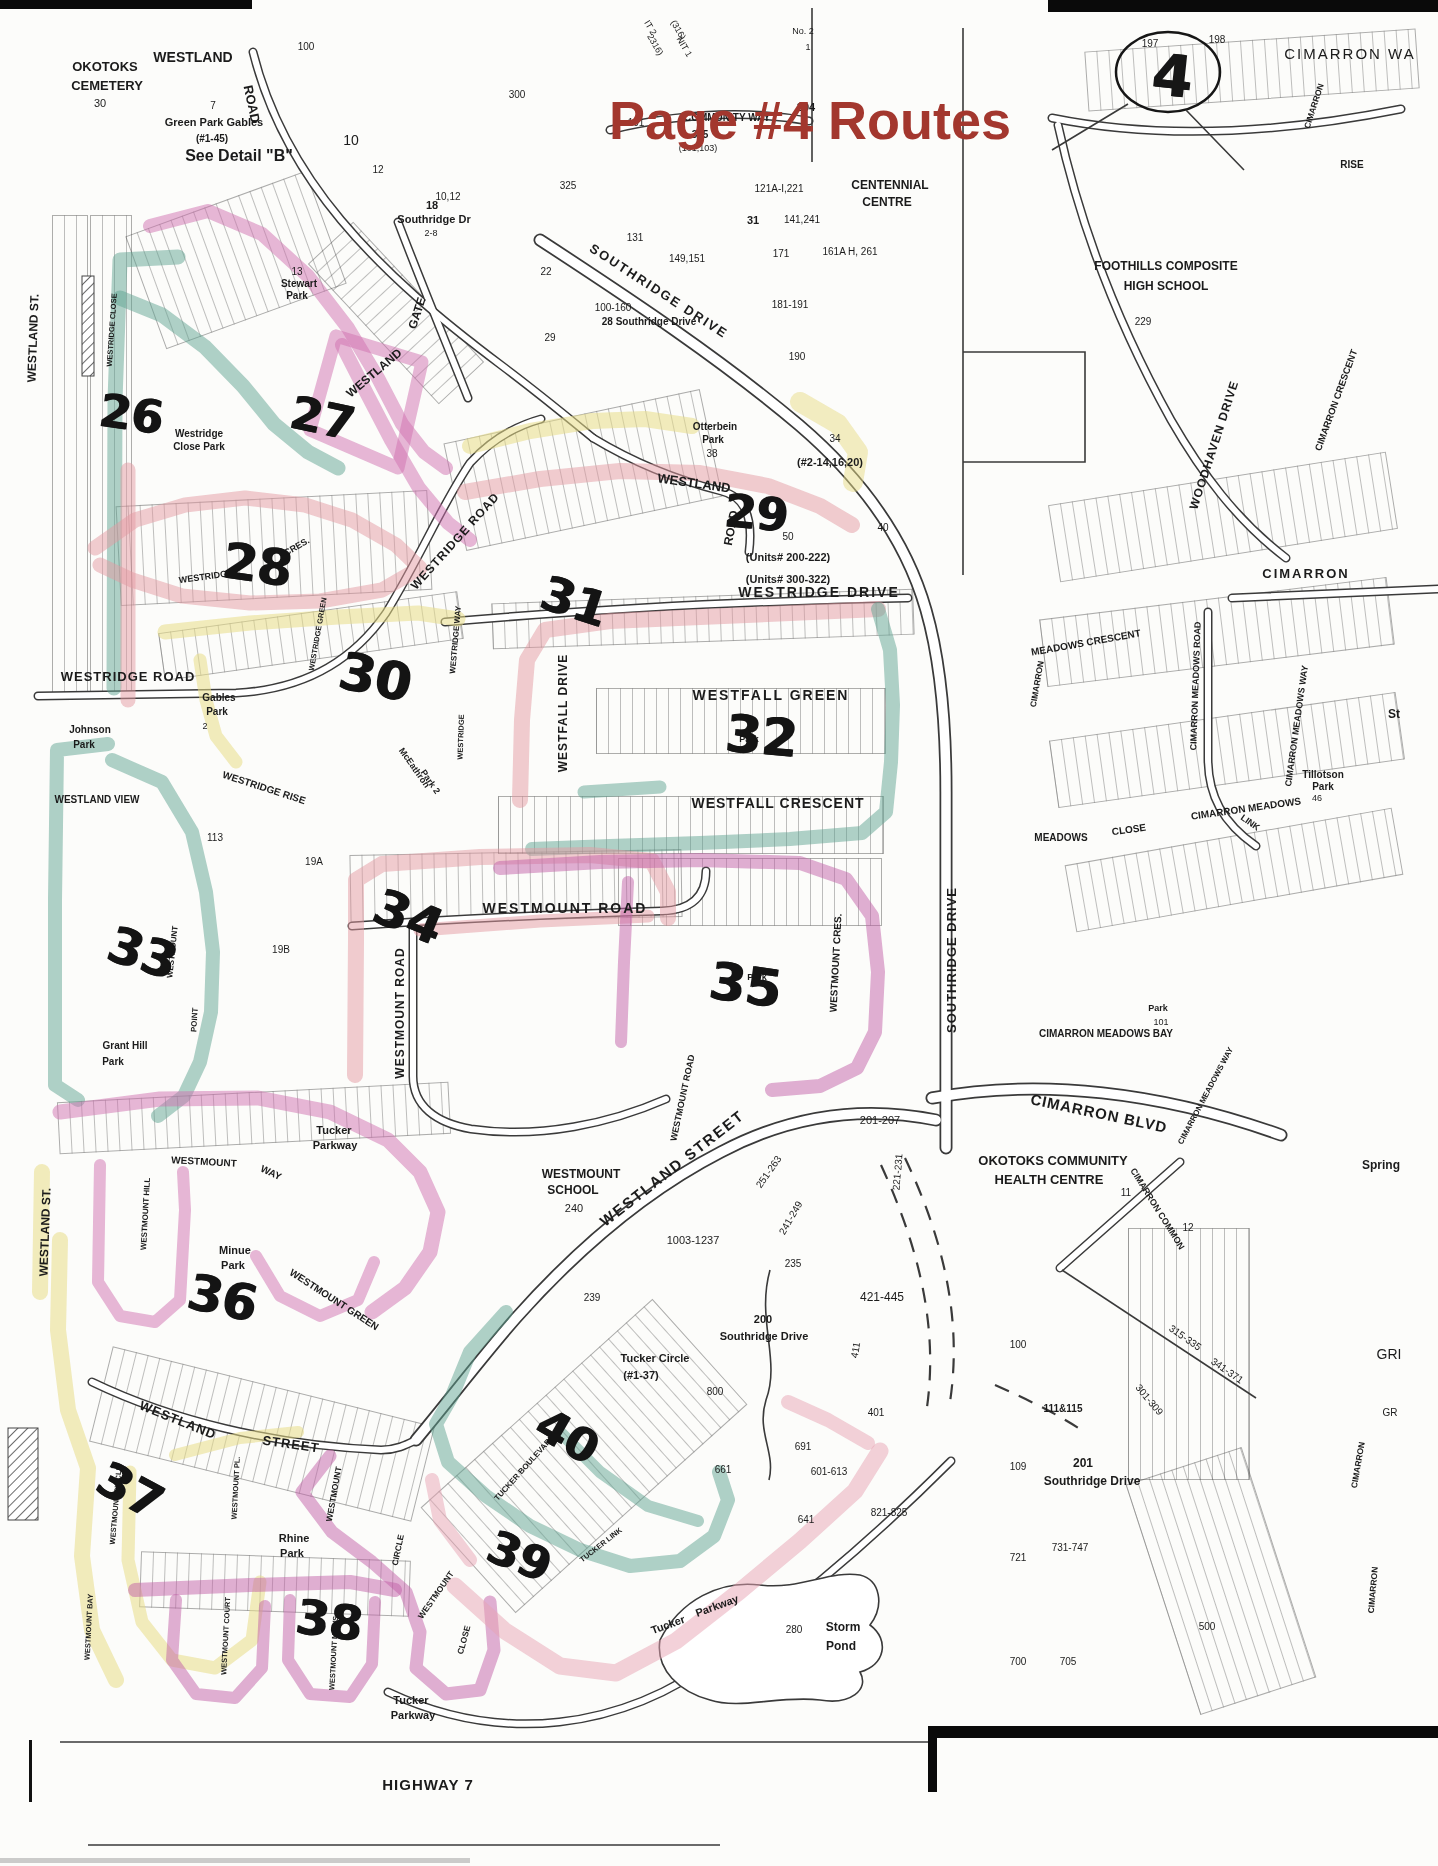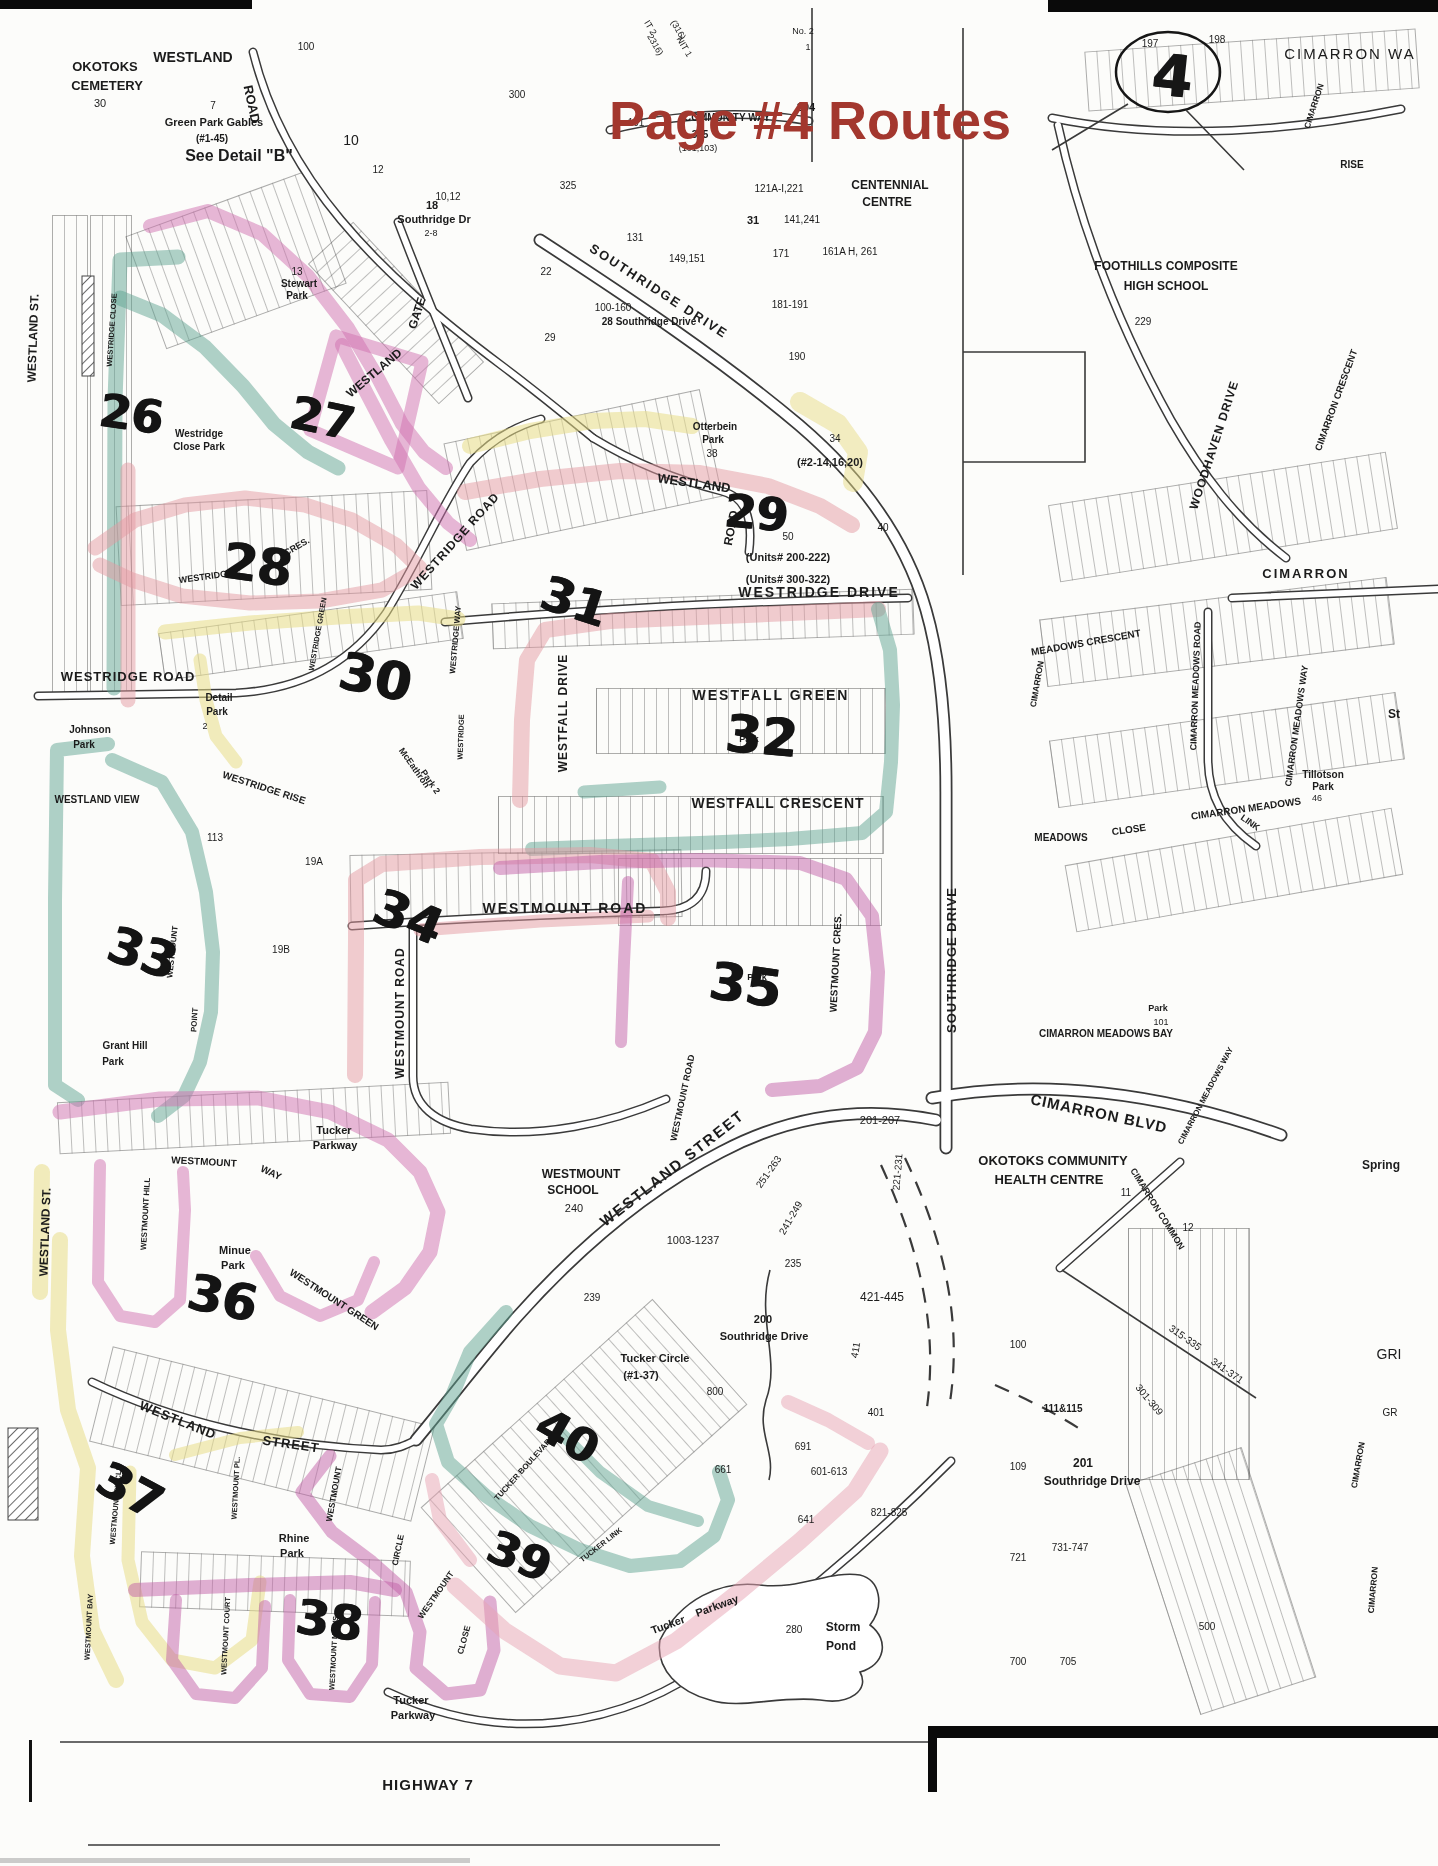--- a/index.html
+++ b/index.html
@@ -251,21 +251,21 @@
       <div class="maplabel" style="left: 112px; top: 330px; font-size: 7.5px; font-weight: 700; transform: translate(-50%, -50%) rotate(-86deg);">WESTRIDGE CLOSE</div>
       <div class="maplabel" style="left: 199px; top: 434px; font-size: 10px; font-weight: 700; transform: translate(-50%, -50%) rotate(0deg);">Westridge</div>
       <div class="maplabel" style="left: 199px; top: 447px; font-size: 10px; font-weight: 700; transform: translate(-50%, -50%) rotate(0deg);">Close Park</div>
       <div class="maplabel" style="left: 206px; top: 577px; font-size: 9px; font-weight: 700; transform: translate(-50%, -50%) rotate(-8deg);">WESTRIDGE</div>
       <div class="maplabel" style="left: 297px; top: 547px; font-size: 9px; font-weight: 700; transform: translate(-50%, -50%) rotate(-30deg);">CRES.</div>
       <div class="maplabel" style="left: 128px; top: 676px; font-size: 13px; font-weight: 700; letter-spacing: 1px; transform: translate(-50%, -50%) rotate(0deg);">WESTRIDGE ROAD</div>
       <div class="maplabel" style="left: 455px; top: 541px; font-size: 12px; font-weight: 700; letter-spacing: 1px; transform: translate(-50%, -50%) rotate(-48deg);">WESTRIDGE ROAD</div>
       <div class="maplabel" style="left: 318px; top: 634px; font-size: 7.5px; font-weight: 700; transform: translate(-50%, -50%) rotate(-80deg);">WESTRIDGE GREEN</div>
       <div class="maplabel" style="left: 456px; top: 640px; font-size: 8px; font-weight: 700; transform: translate(-50%, -50%) rotate(-85deg);">WESTRIDGE WAY</div>
       <div class="maplabel" style="left: 461px; top: 737px; font-size: 7.5px; font-weight: 700; transform: translate(-50%, -50%) rotate(-88deg);">WESTRIDGE</div>
-      <div class="maplabel" style="left: 219px; top: 698px; font-size: 10px; font-weight: 700; transform: translate(-50%, -50%) rotate(0deg);">Detail</div>
+      <div class="maplabel" style="left: 219px; top: 698px; font-size: 10px; font-weight: 700; transform: translate(-50%, -50%) rotate(0deg);">Gables</div>
       <div class="maplabel" style="left: 217px; top: 712px; font-size: 10px; font-weight: 700; transform: translate(-50%, -50%) rotate(0deg);">Park</div>
       <div class="maplabel" style="left: 205px; top: 726px; font-size: 9px; font-weight: 400; transform: translate(-50%, -50%) rotate(0deg);">2</div>
       <div class="maplabel" style="left: 90px; top: 730px; font-size: 10px; font-weight: 700; transform: translate(-50%, -50%) rotate(0deg);">Johnson</div>
       <div class="maplabel" style="left: 84px; top: 745px; font-size: 10px; font-weight: 700; transform: translate(-50%, -50%) rotate(0deg);">Park</div>
       <div class="maplabel" style="left: 264px; top: 788px; font-size: 10px; font-weight: 700; transform: translate(-50%, -50%) rotate(18deg);">WESTRIDGE RISE</div>
       <div class="maplabel" style="left: 414px; top: 768px; font-size: 9px; font-weight: 700; transform: translate(-50%, -50%) rotate(55deg);">McEathron</div>
       <div class="maplabel" style="left: 430px; top: 782px; font-size: 9px; font-weight: 700; transform: translate(-50%, -50%) rotate(55deg);">Park  2</div>
       <div class="maplabel" style="left: 97px; top: 800px; font-size: 10px; font-weight: 700; transform: translate(-50%, -50%) rotate(0deg);">WESTLAND VIEW</div>
       <div class="maplabel" style="left: 215px; top: 838px; font-size: 10px; font-weight: 400; transform: translate(-50%, -50%) rotate(0deg);">113</div>
       <div class="maplabel" style="left: 314px; top: 862px; font-size: 10px; font-weight: 400; transform: translate(-50%, -50%) rotate(0deg);">19A</div>

